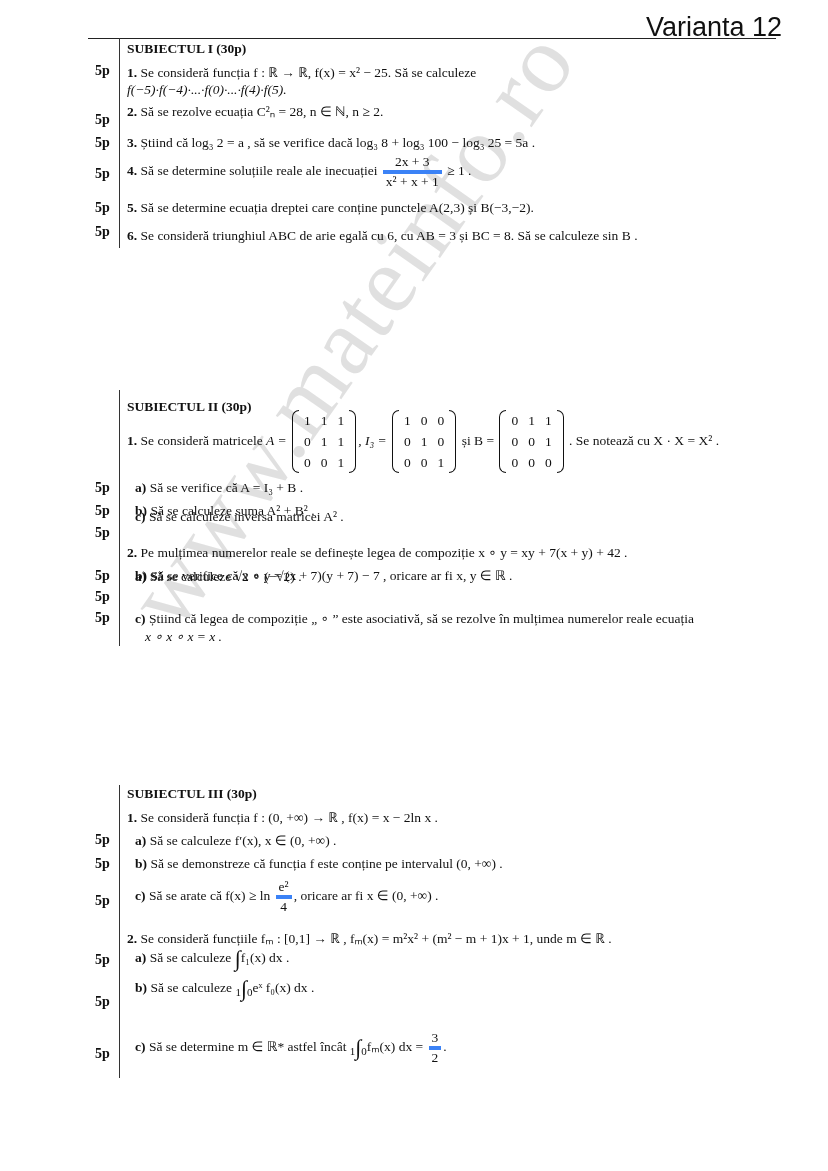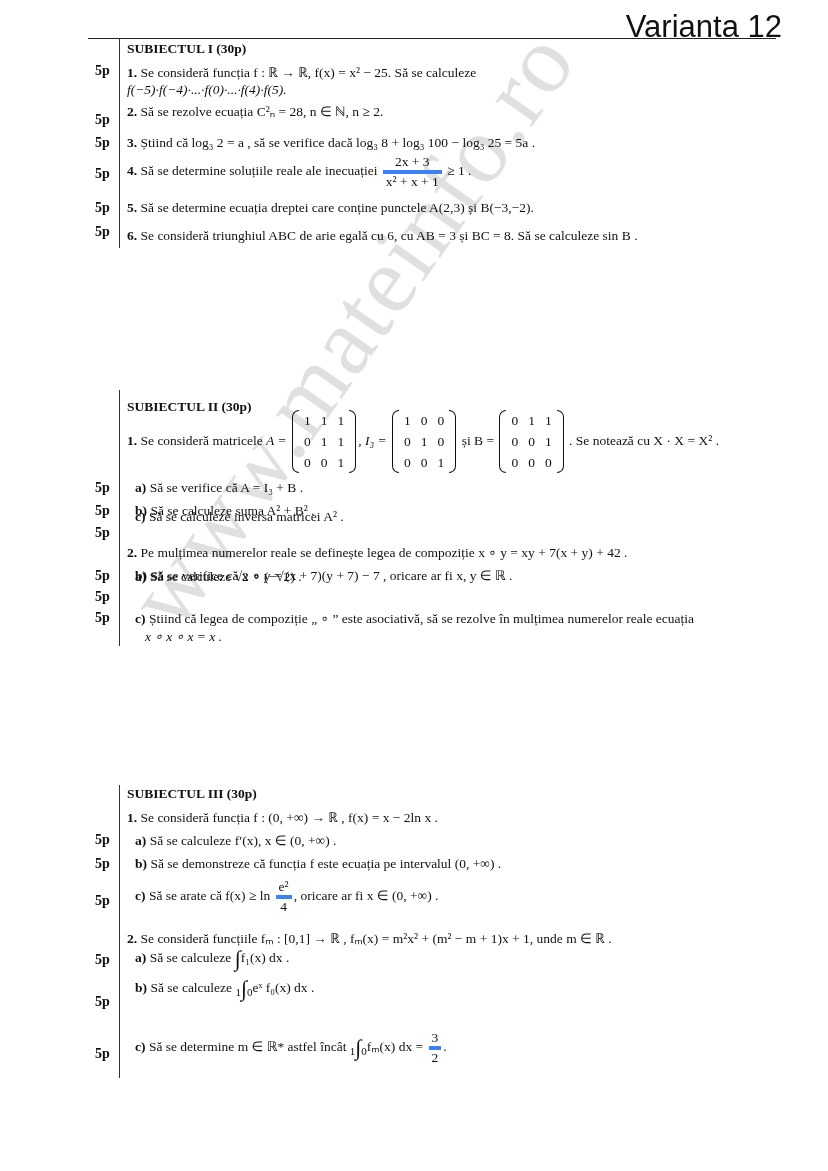--- a/index.html
+++ b/index.html
@@ -1,19 +1,19 @@
 <!DOCTYPE html>
 <html><head>
   <meta charset="utf-8">
   <style>
     html, body { margin:0; padding:0; background:#ffffff; }
     body { width:828px; height:1171px; position:relative; overflow:hidden;
       font-family:"Liberation Serif", serif; color:#111; font-size:13.5px; }
     .variant { position:absolute; right:46px; top:8px; font-family:"Liberation Sans", sans-serif;
-      font-size:31px; color:#111; line-height:38px; }
+      font-size:27px; color:#111; line-height:38px; }
     .topline { position:absolute; left:88px; top:38px; width:688px; height:1px; background:#222; }
     .vline { position:absolute; left:119px; width:1.4px; background:#333; }
     .pts { position:absolute; left:95px; font-weight:bold; font-size:14px; }
     .txt { position:absolute; left:127px; white-space:nowrap; }
     .sub { left:135px; }
     .b { font-weight:bold; }
     i { font-style:italic; }
     .frac { display:inline-block; vertical-align:middle; text-align:center; margin:0 2px; }
     .frac span { display:block; padding:0 3px; line-height:16px; }
     .frac .num { border-bottom:4px solid #3b82f6; }
@@ -162,21 +162,21 @@
 
 <div>
   <div class="txt b" style="top:786px">SUBIECTUL III (30p)</div>
 
   <div class="txt" style="top:808px"><b>1.</b> <span>Se consideră funcția f : (0, +∞) → ℝ , f(x) = x − 2ln x .</span></div>
 
   <div class="pts" style="top:832px">5p</div>
   <div class="txt sub" style="top:832px"><b>a)</b> <span>Să se calculeze f′(x), x ∈ (0, +∞) .</span></div>
 
   <div class="pts" style="top:856px">5p</div>
-  <div class="txt sub" style="top:856px"><b>b)</b> <span>Să se demonstreze că funcția f este ecuația pe intervalul (0, +∞) .</span></div>
+  <div class="txt sub" style="top:856px"><b>b)</b> <span>Să se demonstreze că funcția f este conține pe intervalul (0, +∞) .</span></div>
 
   <div class="pts" style="top:893px">5p</div>
   <div class="txt sub" style="top:879px"><b>c)</b> <span>Să se arate că f(x) ≥ ln</span>
     <span class="frac"><span class="num">e²</span><span>4</span></span><span>, oricare ar fi x ∈ (0, +∞) .</span></div>
 
   <div class="txt" style="top:929px"><b>2.</b> <span>Se consideră funcțiile fₘ : [0,1] → ℝ , fₘ(x) = m²x² + (m² − m + 1)x + 1, unde m ∈ ℝ .</span></div>
 
   <div class="pts" style="top:952px">5p</div>
   <div class="txt sub" style="top:948px"><b>a)</b> <span>Să se calculeze</span>
     <span class="int"><span class="s">∫</span></span><span>f₁(x) dx .</span></div>

